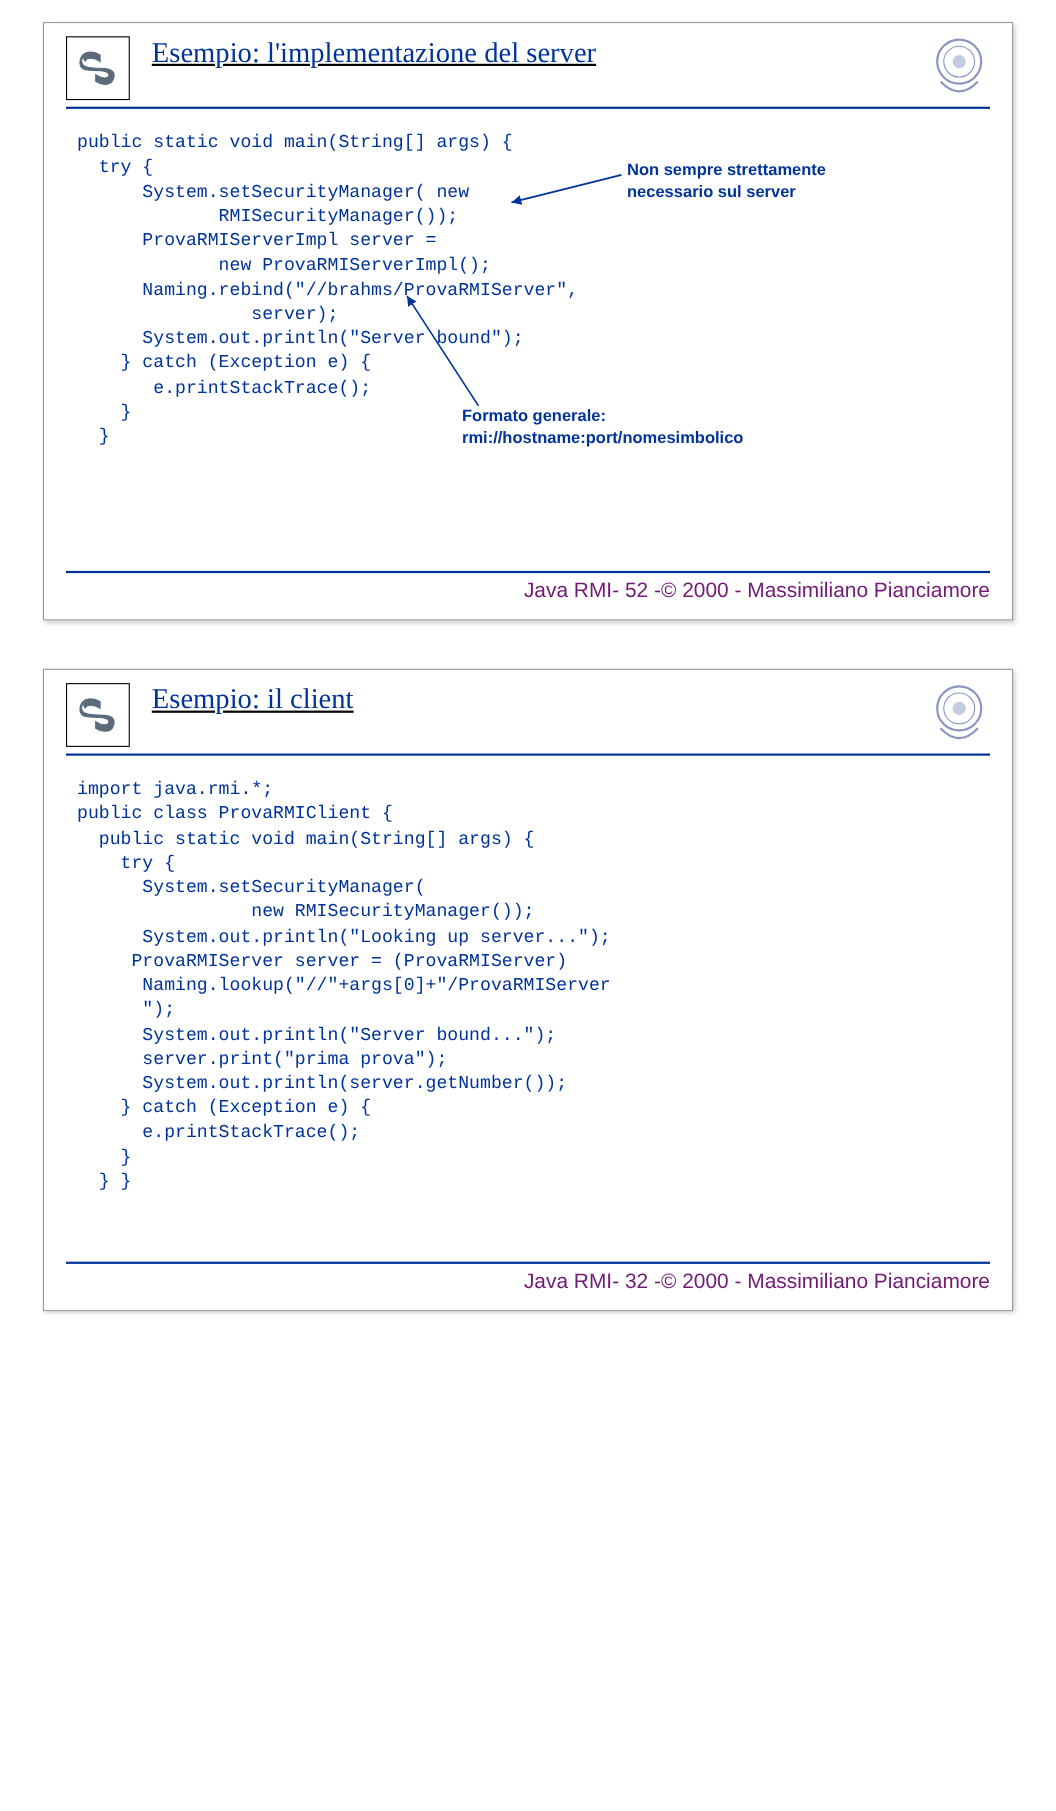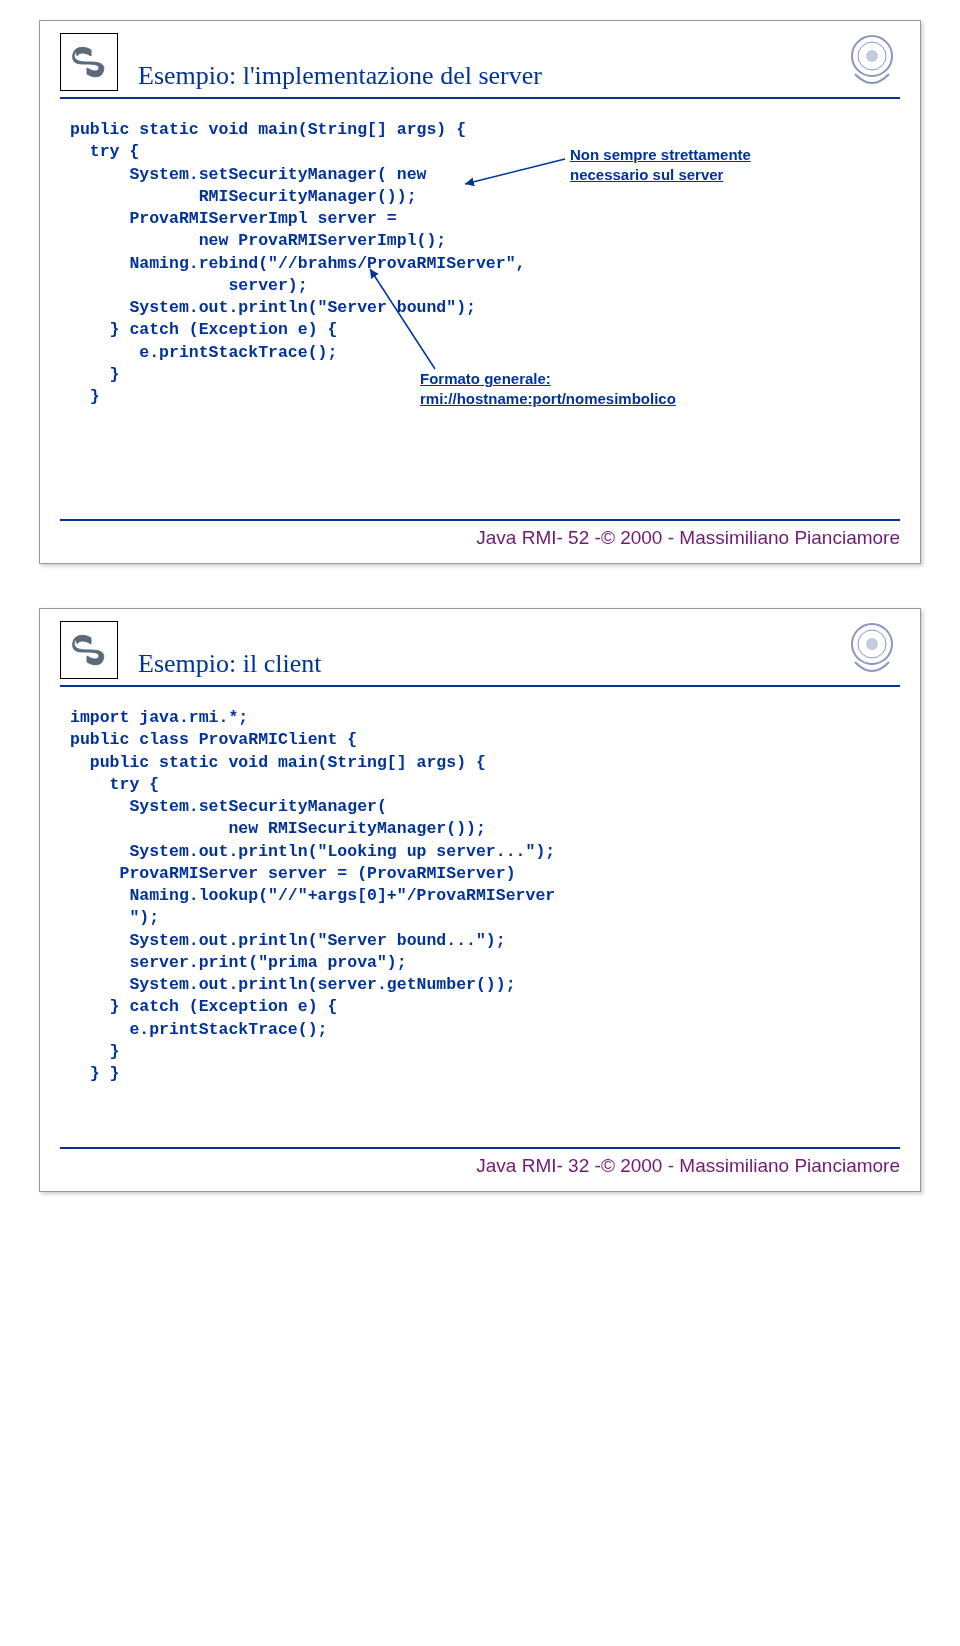--- a/index.html
+++ b/index.html
@@ -13,23 +13,24 @@
     position: relative;
     width: 880px;
     margin: 20px auto 40px auto;
     border: 1px solid #999;
     box-shadow: 2px 2px 4px rgba(0,0,0,0.2);
     padding: 0;
     background: #fff;
   }
   .slide-header {
     display: flex;
-    align-items: flex-end;
+    align-items: flex-start;
     padding: 12px 20px 0 20px;
     position: relative;
+    text-decoration: underline;
   }
   .logo-left {
     width: 56px;
     height: 56px;
     border: 1px solid #000;
     background: #fff;
     display: flex;
     align-items: center;
     justify-content: center;
     margin-right: 20px;
@@ -57,34 +58,33 @@
     border: none;
     border-top: 2px solid #003399;
   }
   .slide-body {
     padding: 10px 30px 20px 30px;
     position: relative;
     min-height: 380px;
   }
   .code {
     font-family: "Courier New", Courier, monospace;
-    font-weight: bold;
+    font-weight: normal;
     font-size: 16.5px;
     color: #003399;
     white-space: pre;
     line-height: 1.35;
   }
   .annotation {
     position: absolute;
     font-family: Arial, Helvetica, sans-serif;
     font-size: 15px;
     font-weight: bold;
     color: #003399;
     line-height: 1.3;
-    text-decoration: underline;
   }
   .slide-footer {
     padding: 0 20px 14px 20px;
   }
   .footer-line {
     border: none;
     border-top: 2px solid #003399;
     margin: 0 0 6px 0;
   }
   .footer-row {

